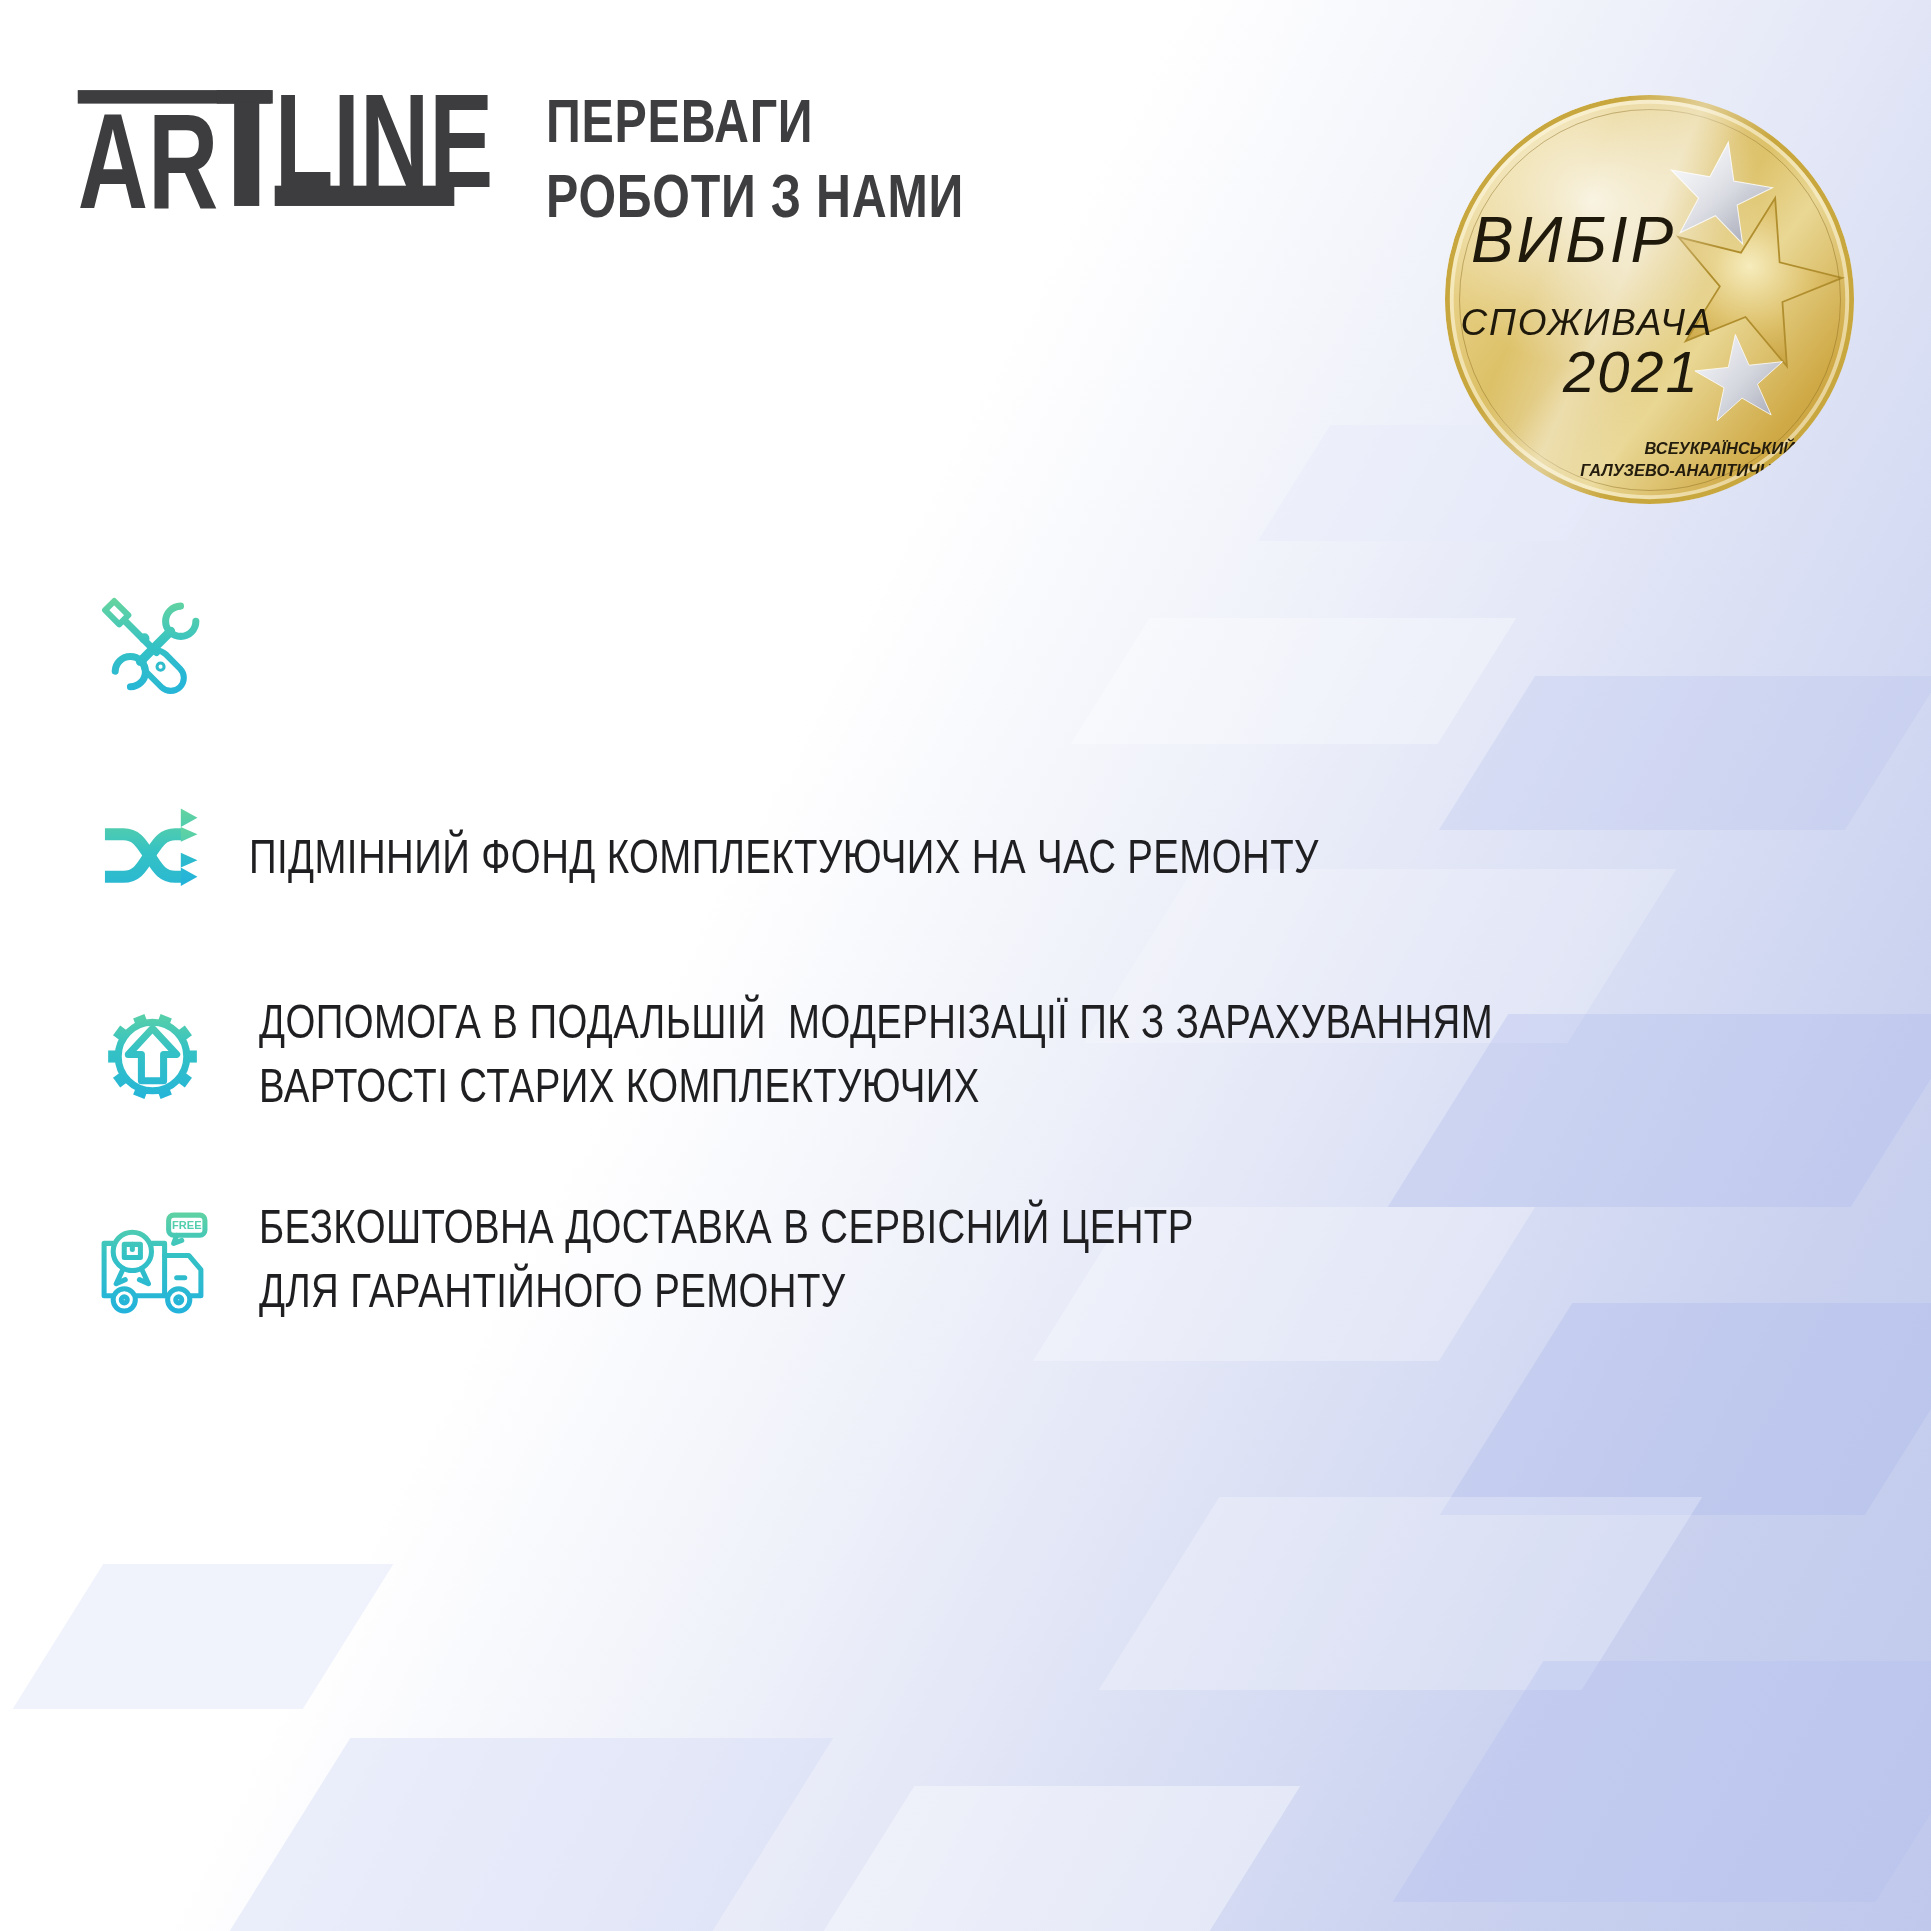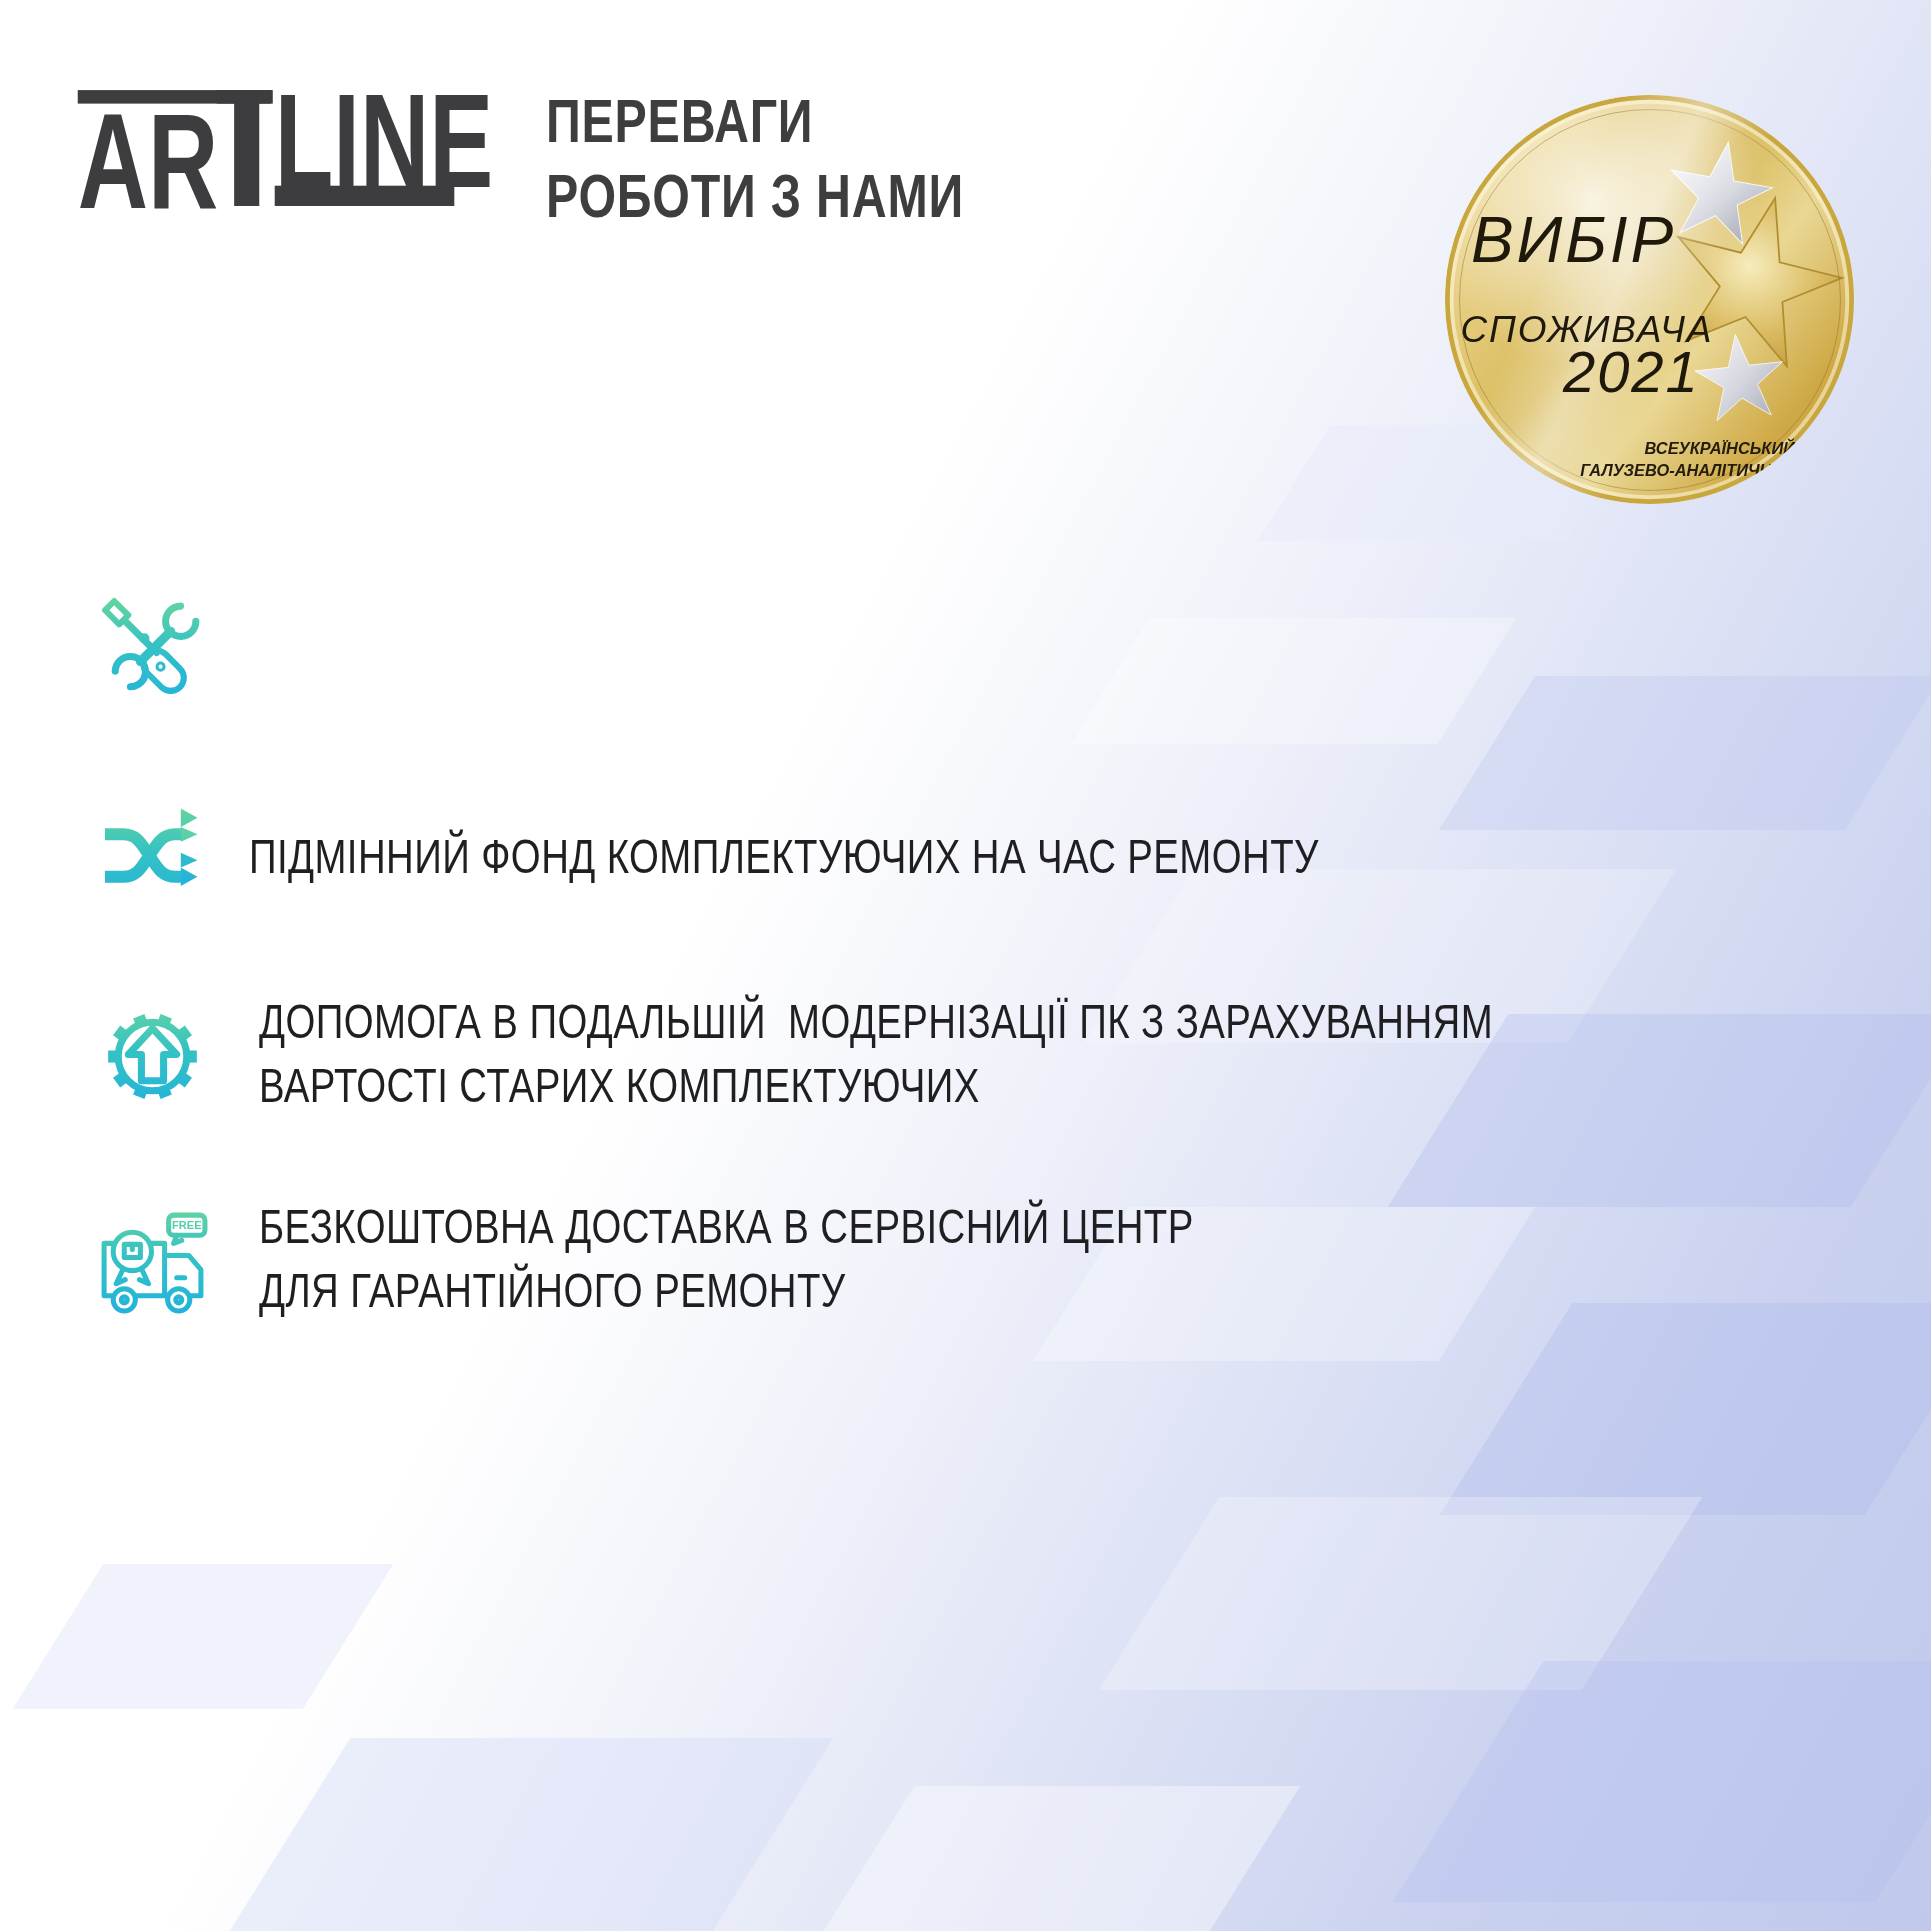--- a/index.html
+++ b/index.html
@@ -18,21 +18,21 @@
   .medal{position:absolute;left:1445px;top:95px;width:409px;height:409px;border-radius:50%;overflow:hidden;
     background:
       radial-gradient(circle at 36% 26%, rgba(255,255,255,.78), rgba(255,255,255,0) 42%),
       linear-gradient(128deg,#f3e5ab 0%,#e7d086 22%,#d8b958 45%,#e9d794 62%,#cfa945 82%,#c19a38 100%);
     box-shadow:inset 0 0 0 4.8px #c9a73f, inset 0 0 0 8.7px rgba(255,250,225,.55);font-style:italic;}
   .medal .ring{position:absolute;inset:13.5px;border:1.9px solid rgba(138,106,30,.45);border-radius:50%;}
   .medal .sheen{position:absolute;inset:0;border-radius:50%;
     background:linear-gradient(115deg,rgba(255,255,255,0) 30%,rgba(255,255,255,.45) 44%,rgba(255,255,255,0) 58%);}
   .medal svg{position:absolute;inset:0;}
   .m-title{position:absolute;left:26px;top:108px;font-size:64px;letter-spacing:2.9px;color:#1f190c;}
-  .m-sub{position:absolute;left:15.4px;top:214px;font-size:37px;letter-spacing:1.9px;color:#1f190c;}
+  .m-sub{position:absolute;left:15.4px;top:207px;font-size:37px;letter-spacing:1.9px;color:#1f190c;}
   .m-year{position:absolute;left:118px;top:243px;font-size:58px;letter-spacing:1.9px;color:#1f190c;}
   .m-org{position:absolute;left:60px;top:342px;width:290px;text-align:right;font-size:16.4px;font-weight:700;line-height:22px;color:#241d0e;}
   
   .benefit{position:absolute;left:92px;display:flex;align-items:center;gap:46px;}
   .b-icon{width:121px;height:121px;flex:none;}
   .b-icon svg{width:100%;height:100%;display:block;}
   .b-text{font-size:48px;color:#1f1f22;line-height:64px;letter-spacing:0.5px;}
   .b-text .ln{display:block;transform:scaleX(.8);transform-origin:0 50%;white-space:nowrap;}
   .b-text .ln:empty{display:none;}
   .free-txt{font-family:"Liberation Sans","DejaVu Sans",sans-serif;font-size:11px;font-weight:700;}

